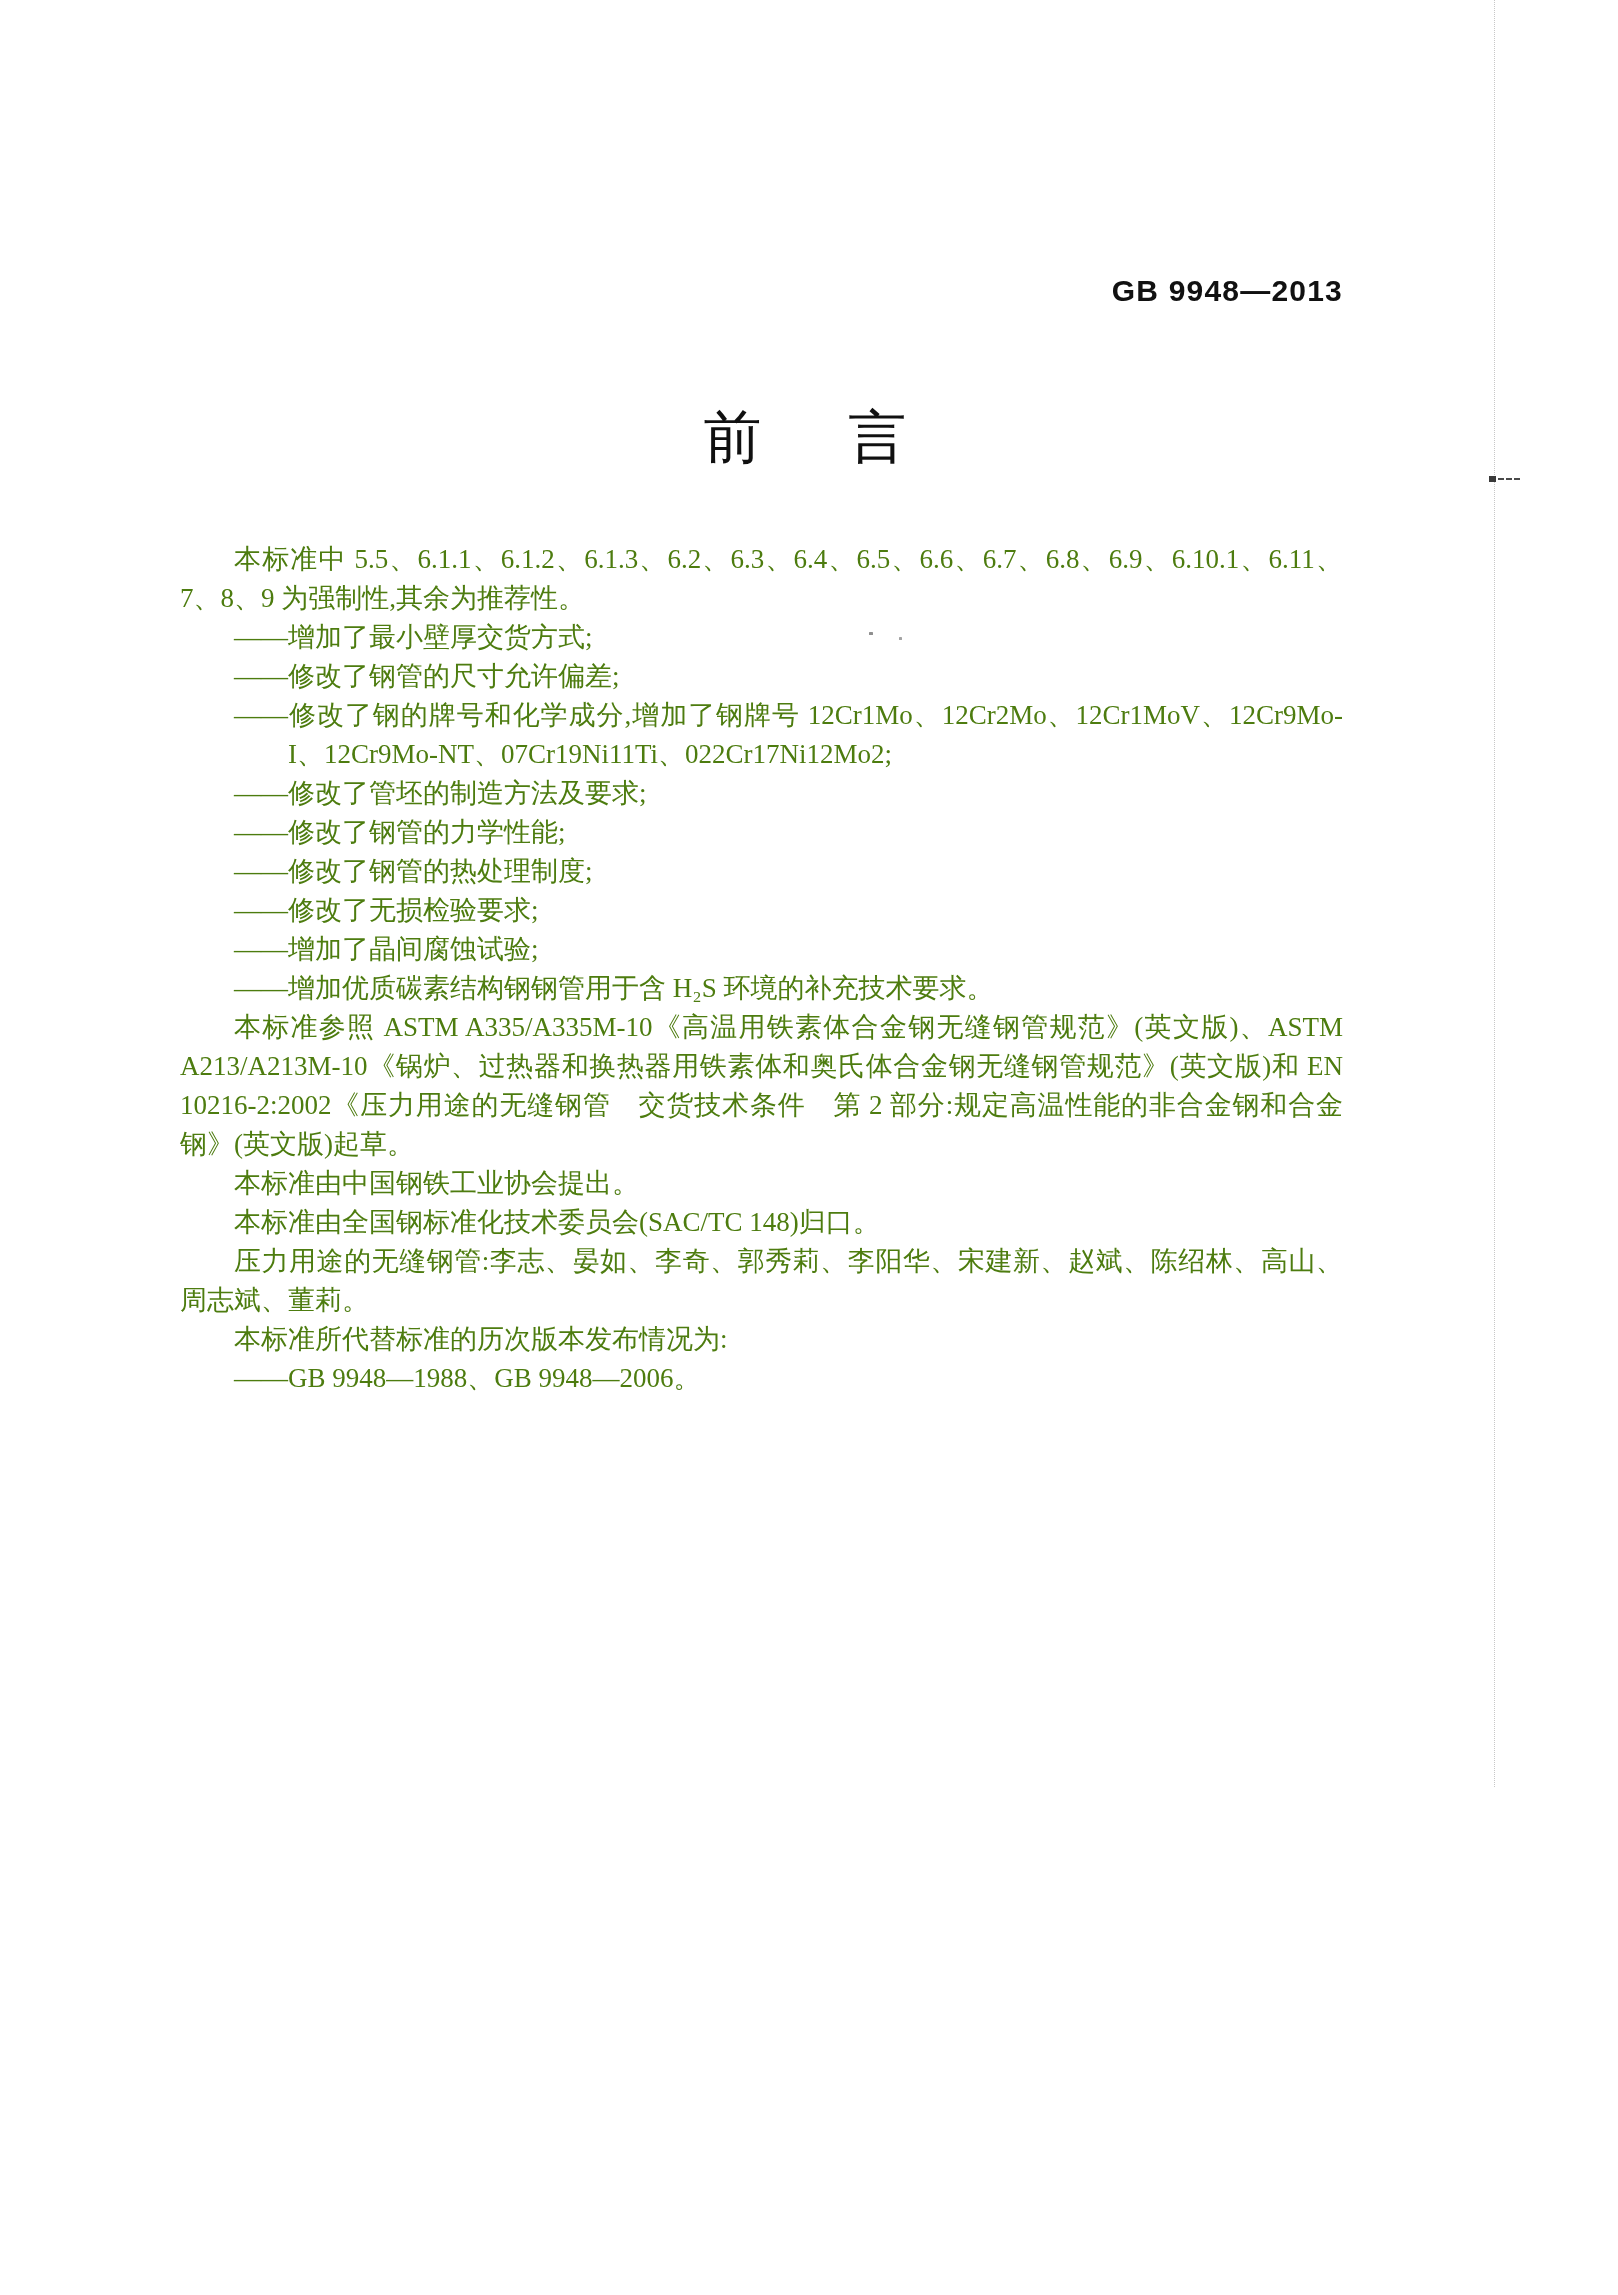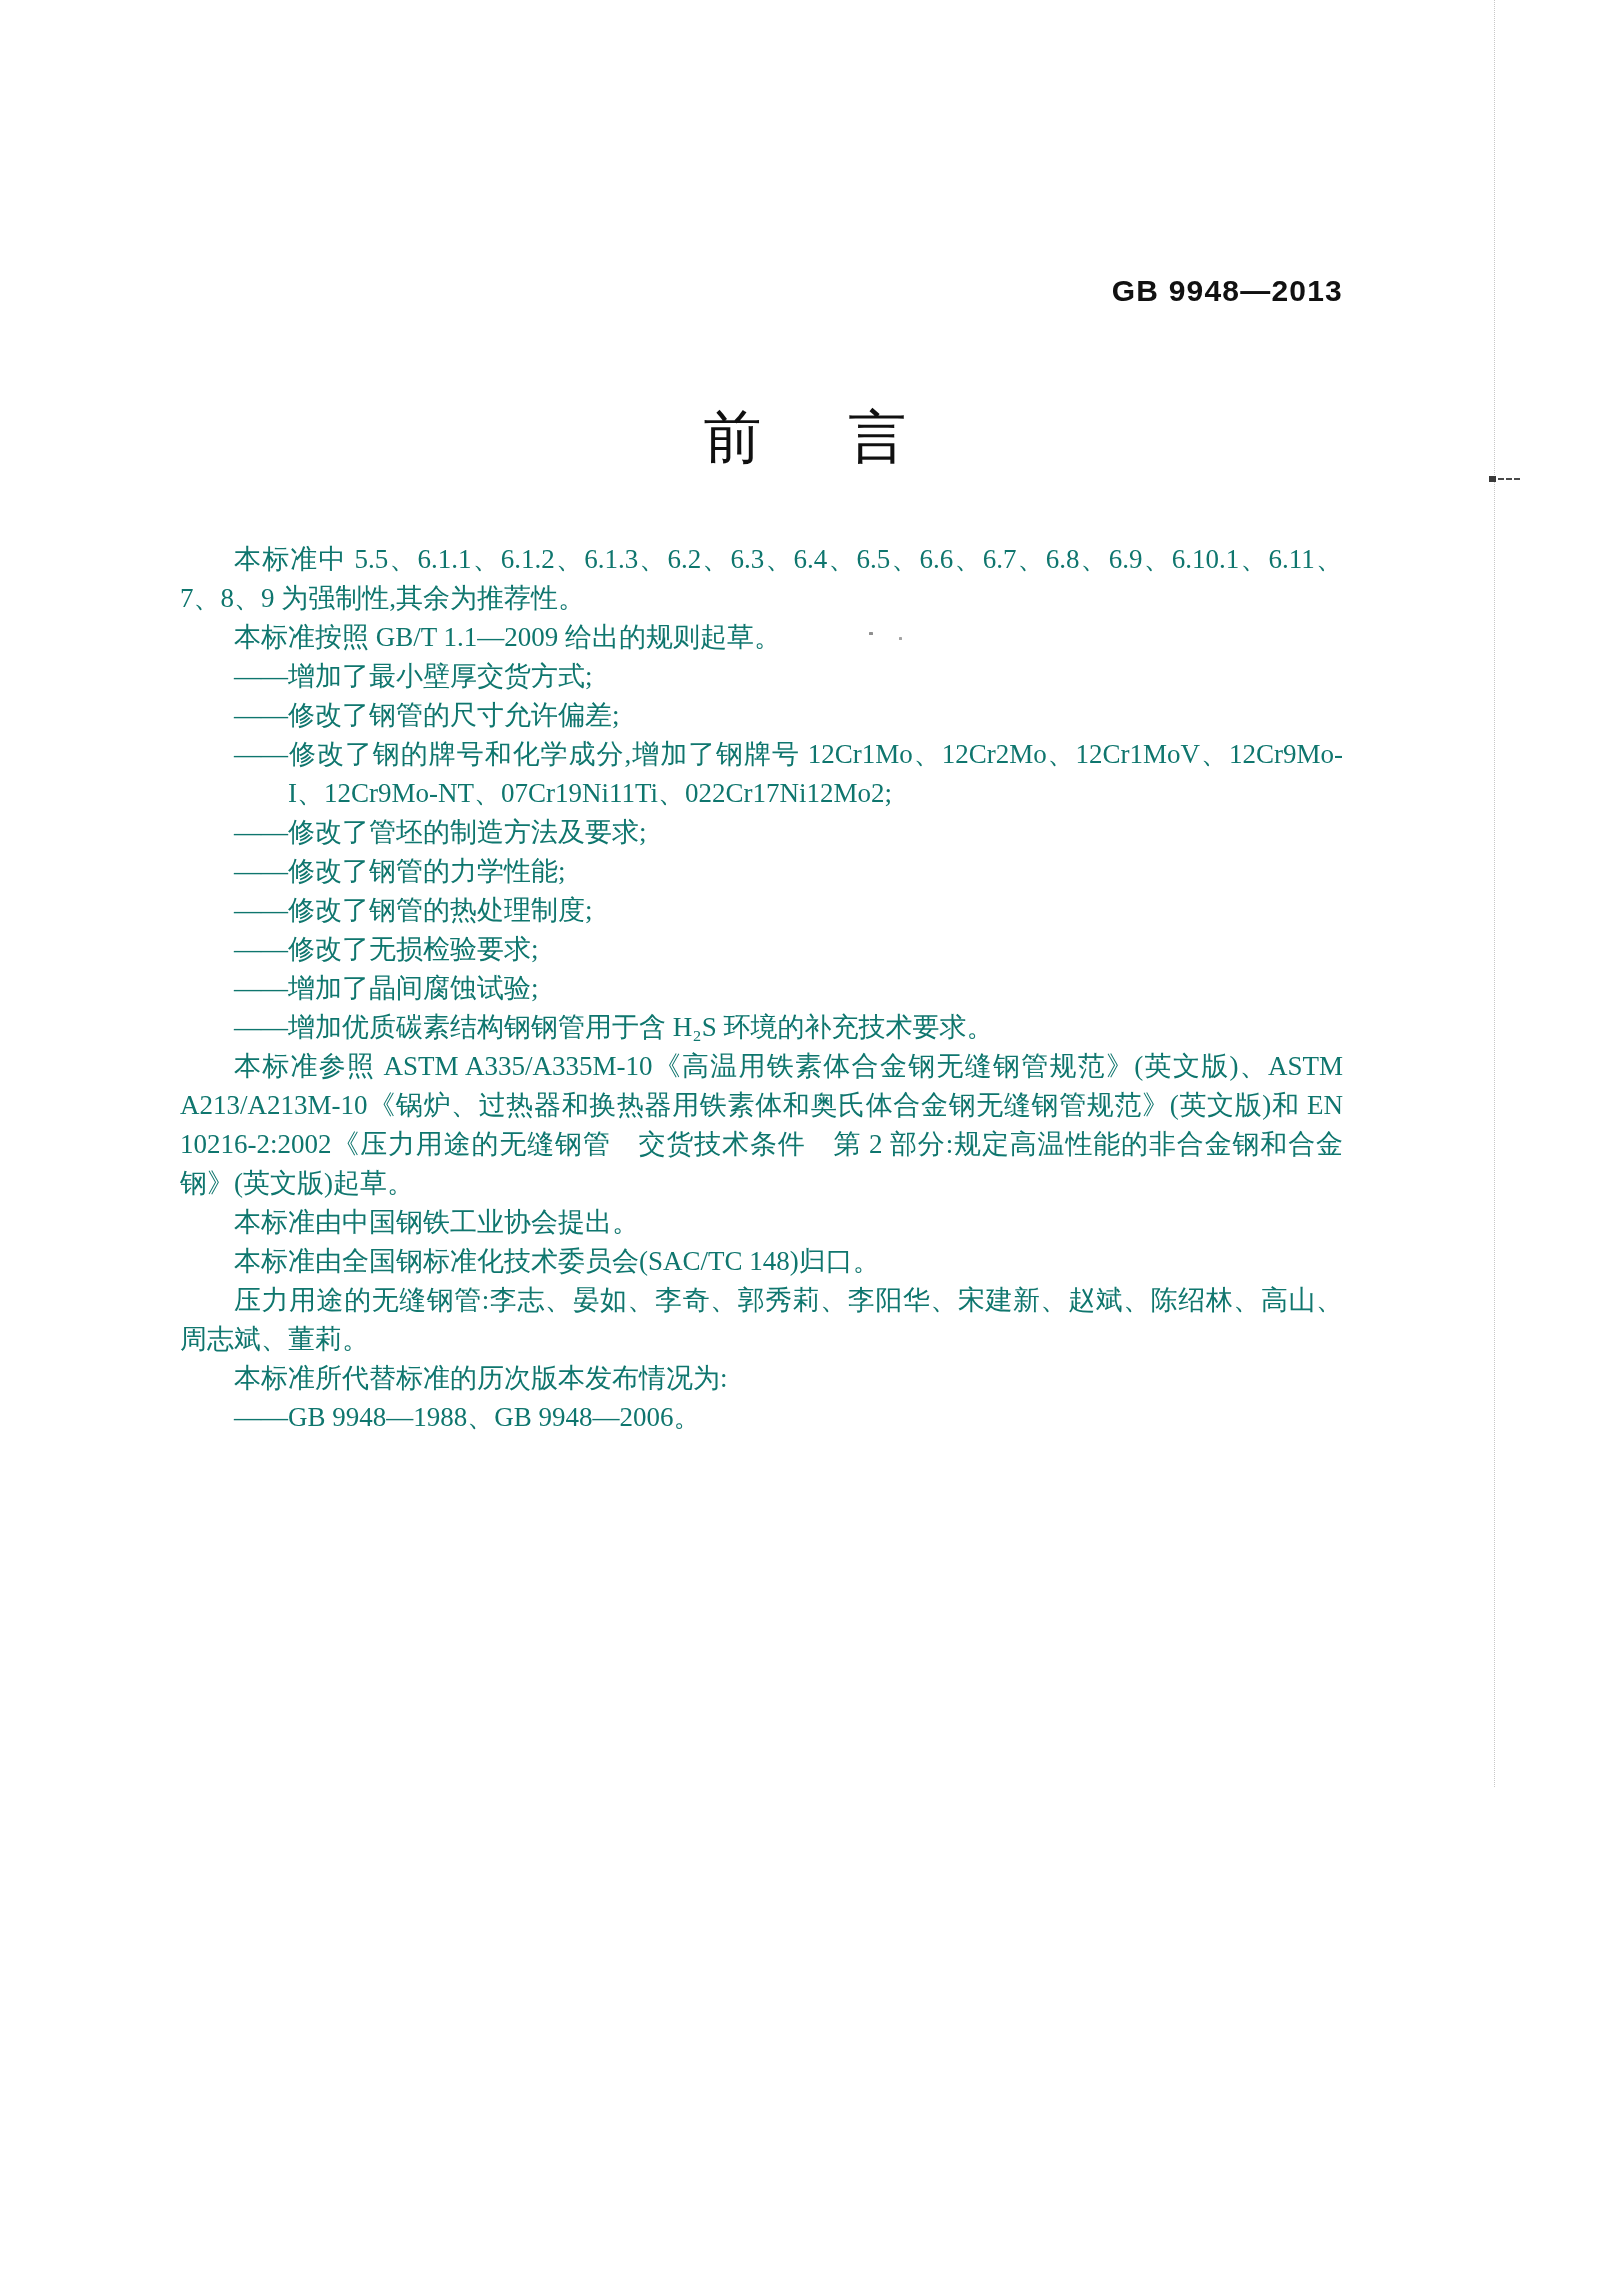--- a/index.html
+++ b/index.html
@@ -42,21 +42,21 @@
     color: #101010;
   }
   .content {
     position: absolute;
     top: 540px;
     left: 180px;
     width: 1163px;
     font-size: 27px;
     line-height: 39px;
     text-align: justify;
-    color: #0f766e;
+    color: #4d7c0f;
   }
   .content p { margin: 0; }
   .para   { text-indent: 2em; }
   .bullet { padding-left: 4em; text-indent: -2em; }
   .page-num {
     position: absolute;
     top: 2036px;
     left: 1285px;
     font-family: "Liberation Serif", "DejaVu Serif", serif;
     font-size: 29px;
@@ -107,21 +107,20 @@
 <body>
 
 <div class="page">
 
   <div class="doc-code">GB 9948—2013</div>
 
   <h1 class="title">前　言</h1>
 
   <main class="content">
     <p class="para">本标准中 5.5、6.1.1、6.1.2、6.1.3、6.2、6.3、6.4、6.5、6.6、6.7、6.8、6.9、6.10.1、6.11、7、8、9 为强制性,其余为推荐性。</p>
-    <p class="para">本标准按照 GB/T 1.1—2009 给出的规则起草。</p>
     <p class="bullet">——增加了最小壁厚交货方式;</p>
     <p class="bullet">——修改了钢管的尺寸允许偏差;</p>
     <p class="bullet">——修改了钢的牌号和化学成分,增加了钢牌号 12Cr1Mo、12Cr2Mo、12Cr1MoV、12Cr9Mo-I、12Cr9Mo-NT、07Cr19Ni11Ti、022Cr17Ni12Mo2;</p>
     <p class="bullet">——修改了管坯的制造方法及要求;</p>
     <p class="bullet">——修改了钢管的力学性能;</p>
     <p class="bullet">——修改了钢管的热处理制度;</p>
     <p class="bullet">——修改了无损检验要求;</p>
     <p class="bullet">——增加了晶间腐蚀试验;</p>
     <p class="bullet">——增加优质碳素结构钢钢管用于含 H₂S 环境的补充技术要求。</p>
     <p class="para">本标准参照 ASTM A335/A335M-10《高温用铁素体合金钢无缝钢管规范》(英文版)、ASTM A213/A213M-10《锅炉、过热器和换热器用铁素体和奥氏体合金钢无缝钢管规范》(英文版)和 EN 10216-2:2002《压力用途的无缝钢管　交货技术条件　第 2 部分:规定高温性能的非合金钢和合金钢》(英文版)起草。</p>

